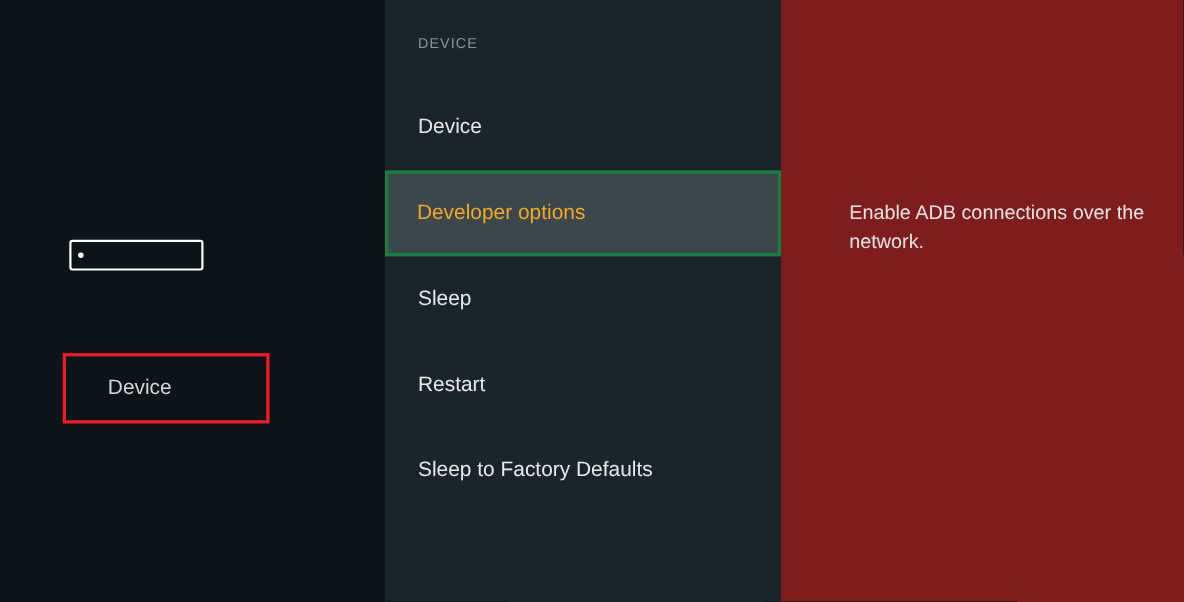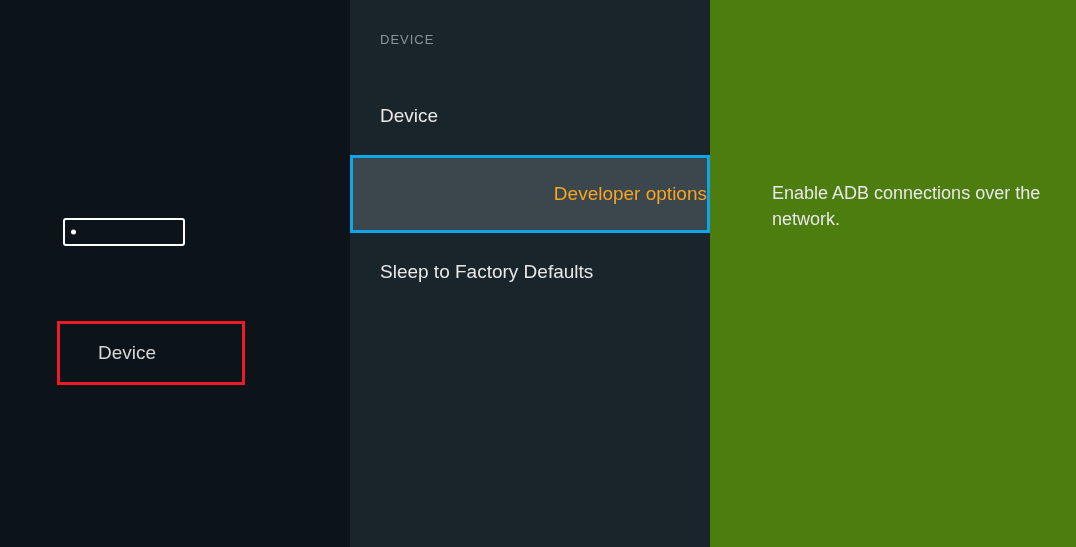--- a/index.html
+++ b/index.html
@@ -74,27 +74,26 @@
       font-size: 19px;
       color: #e8e8e8;
       cursor: pointer;
     }
     .menu-item.selected {
       background: #3c464d;
       color: #f5a623;
       position: relative;
     }
     .menu-item.highlighted {
-      border: 3px solid #0ea5e9;
-      padding-left: 13px;
-      justify-content: flex-end;
+      border: 3px solid #15803d;
+      padding-left: 26px;
     }
     .right-panel {
       flex: 1;
-      background: #4d7c0f;
+      background: #7f1d1d;
       padding: 180px 16px 0 62px;
     }
     .description {
       font-size: 18px;
       color: #e8e8e8;
       line-height: 1.45;
     }
   </style>
 </head>
 <body>
@@ -111,21 +110,27 @@
 
   <div class="menu-item">
     <span>Device</span>
   </div>
 
   <div class="menu-item selected highlighted">
     <span>Developer options</span>
   </div>
 
 
+  <div class="menu-item">
+    <span>Sleep</span>
+  </div>
 
+  <div class="menu-item">
+    <span>Restart</span>
+  </div>
 
   <div class="menu-item">
     <span>Sleep to Factory Defaults</span>
   </div>
 </div>
 
 <div class="right-panel">
   <div class="description">Enable ADB connections over the network.</div>
 </div>
 

